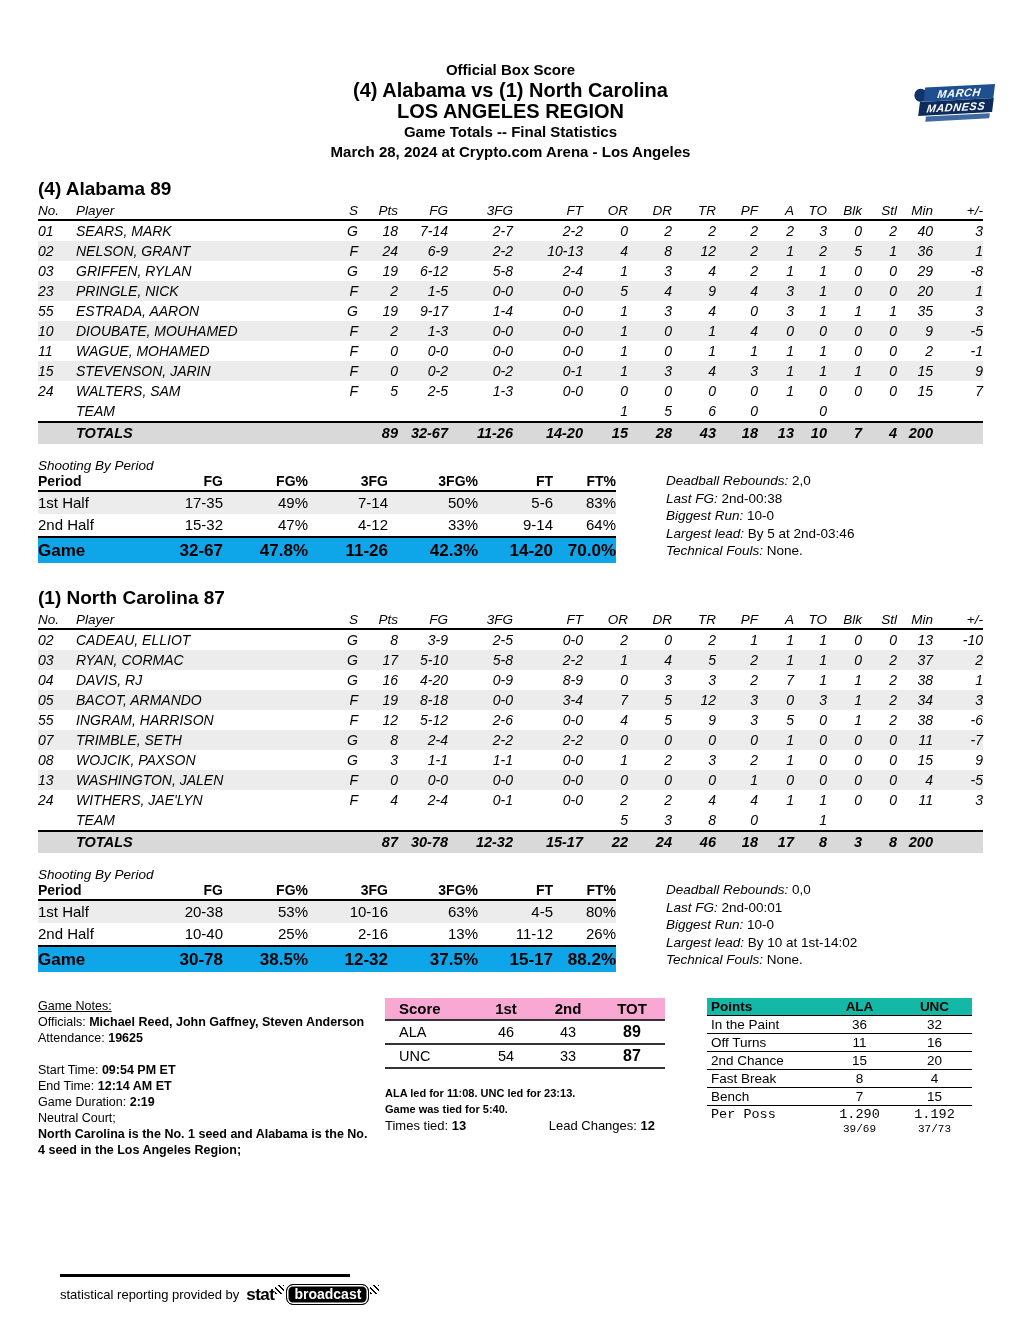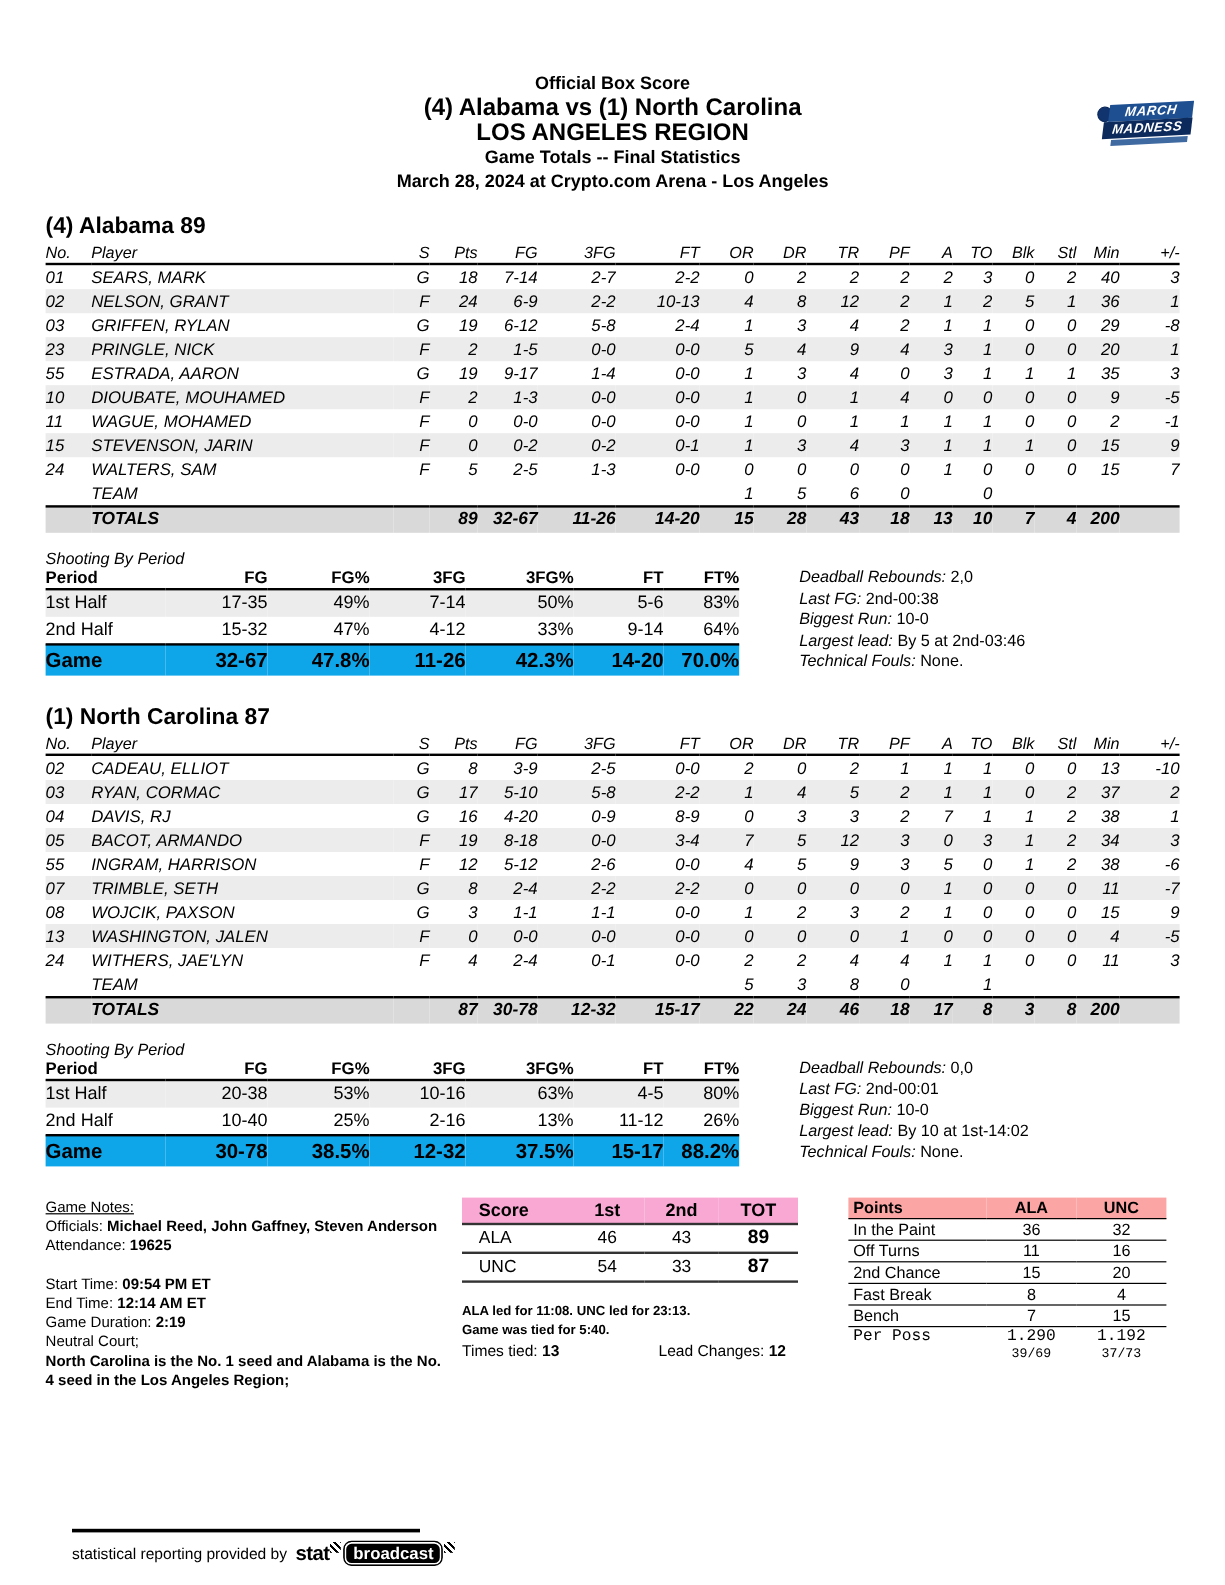--- a/index.html
+++ b/index.html
@@ -75,21 +75,21 @@
   .score-table .c-mid { text-align:center; }
   .score-table .c-tot { text-align:center; font-weight:bold; }
   .score-table td.c-tot { font-size:16px; }
   .lead-lines { margin-top:16px; font-size:11px; line-height:16px; font-weight:bold; }
   .tied-row { display:flex; justify-content:space-between; font-size:13px; margin-top:1px;
     padding-right:10px; }
   .tied-row b { font-weight:bold; }
 
   .points-block { width:265px; margin-left:42px; }
   .points-table { width:265px; }
-  .points-table th { background:#fca5a5; font-weight:bold; font-size:13.5px; line-height:17px;
+  .points-table th { background:#14b8a6; font-weight:bold; font-size:13.5px; line-height:17px;
     border-bottom:1.5px solid #000; }
   .points-table td { font-size:13.5px; line-height:17px; border-bottom:1.5px solid #000;
     vertical-align:top; }
   .points-table tr:last-child td { border-bottom:none;font-family:Liberation Mono, monospace; }
   .points-table .c-left { text-align:left; padding-left:4px; }
   .points-table .c-mid { text-align:center; }
   .pp-sub { display:block; font-size:11px; line-height:13px; }
 
   
   .footer { position:absolute; left:60px; bottom:16px; }

